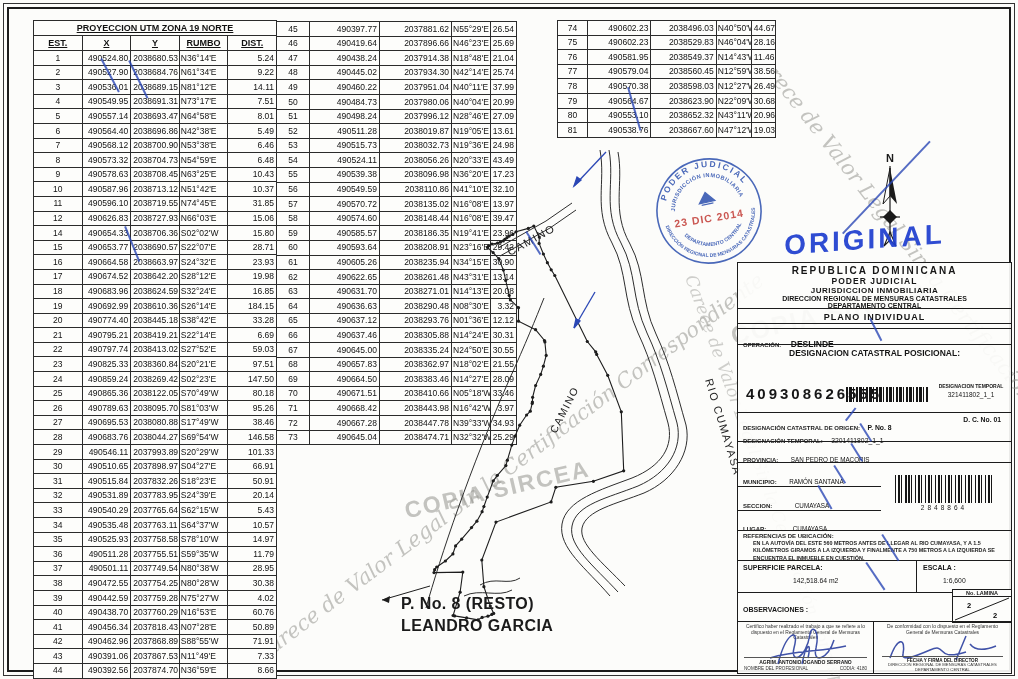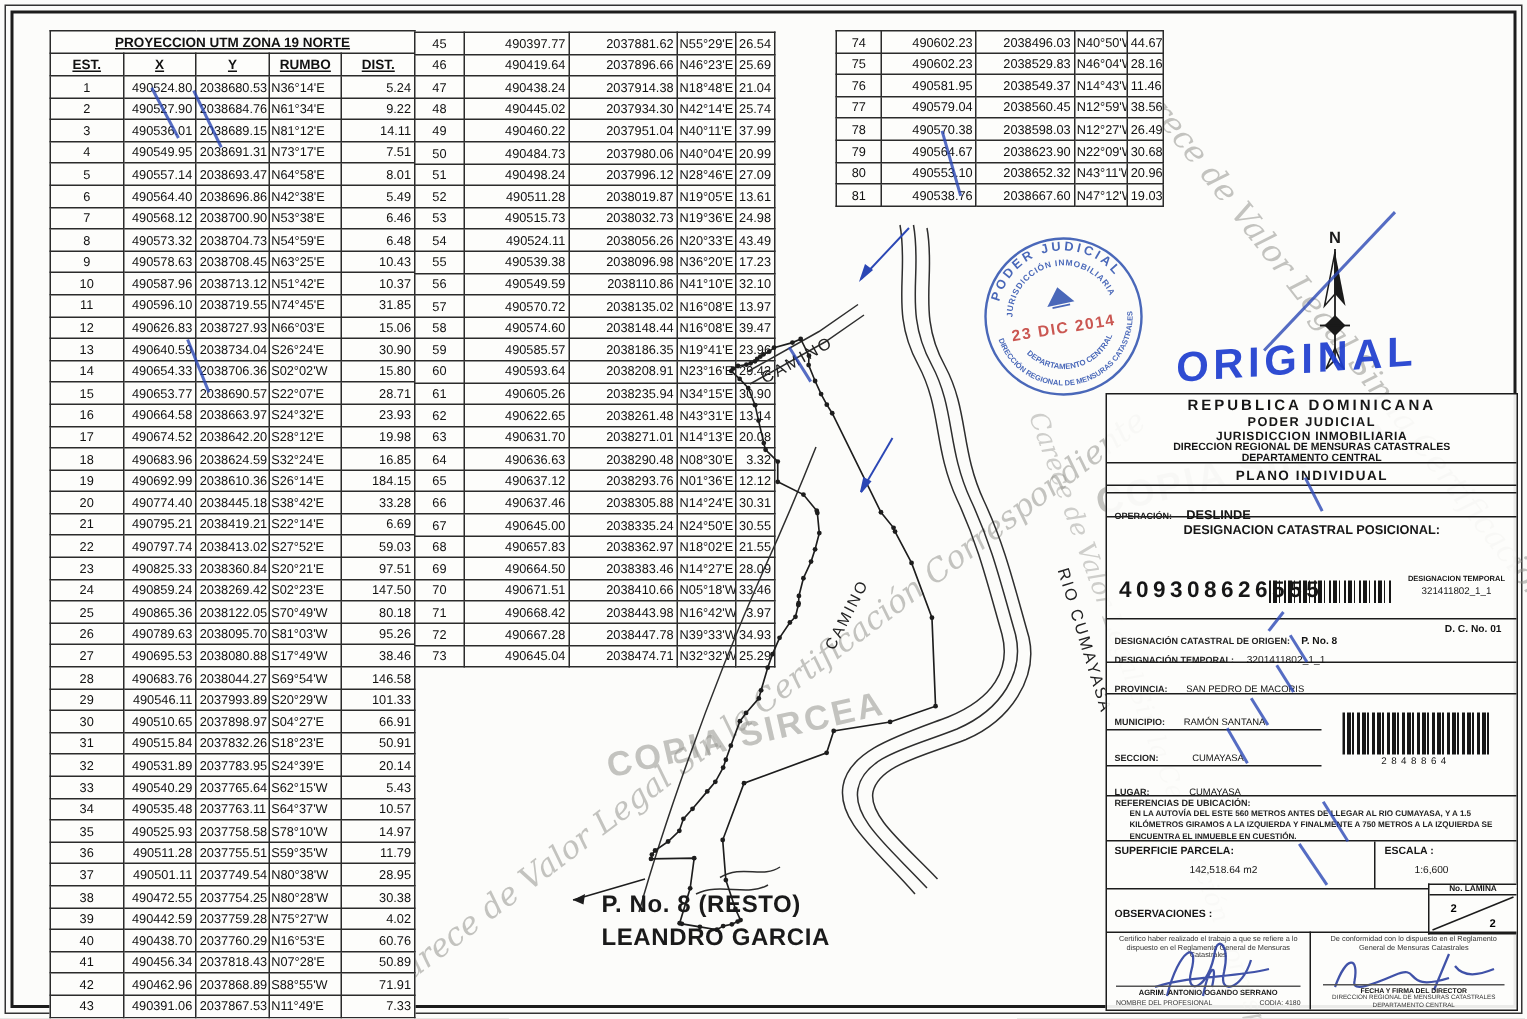--- a/index.html
+++ b/index.html
@@ -153,27 +153,20 @@
           <td>2038719.55</td>
           <td>N74°45'E</td>
           <td>31.85</td>
         </tr>
         <tr>
           <td>12</td>
           <td>490626.83</td>
           <td>2038727.93</td>
           <td>N66°03'E</td>
           <td>15.06</td>
-        </tr>
-        <tr>
-          <td>13</td>
-          <td>490640.59</td>
-          <td>2038734.04</td>
-          <td>S26°24'E</td>
-          <td>30.90</td>
         </tr>
         <tr>
           <td>14</td>
           <td>490654.33</td>
           <td>2038706.36</td>
           <td>S02°02'W</td>
           <td>15.80</td>
         </tr>
         <tr>
           <td>15</td>

